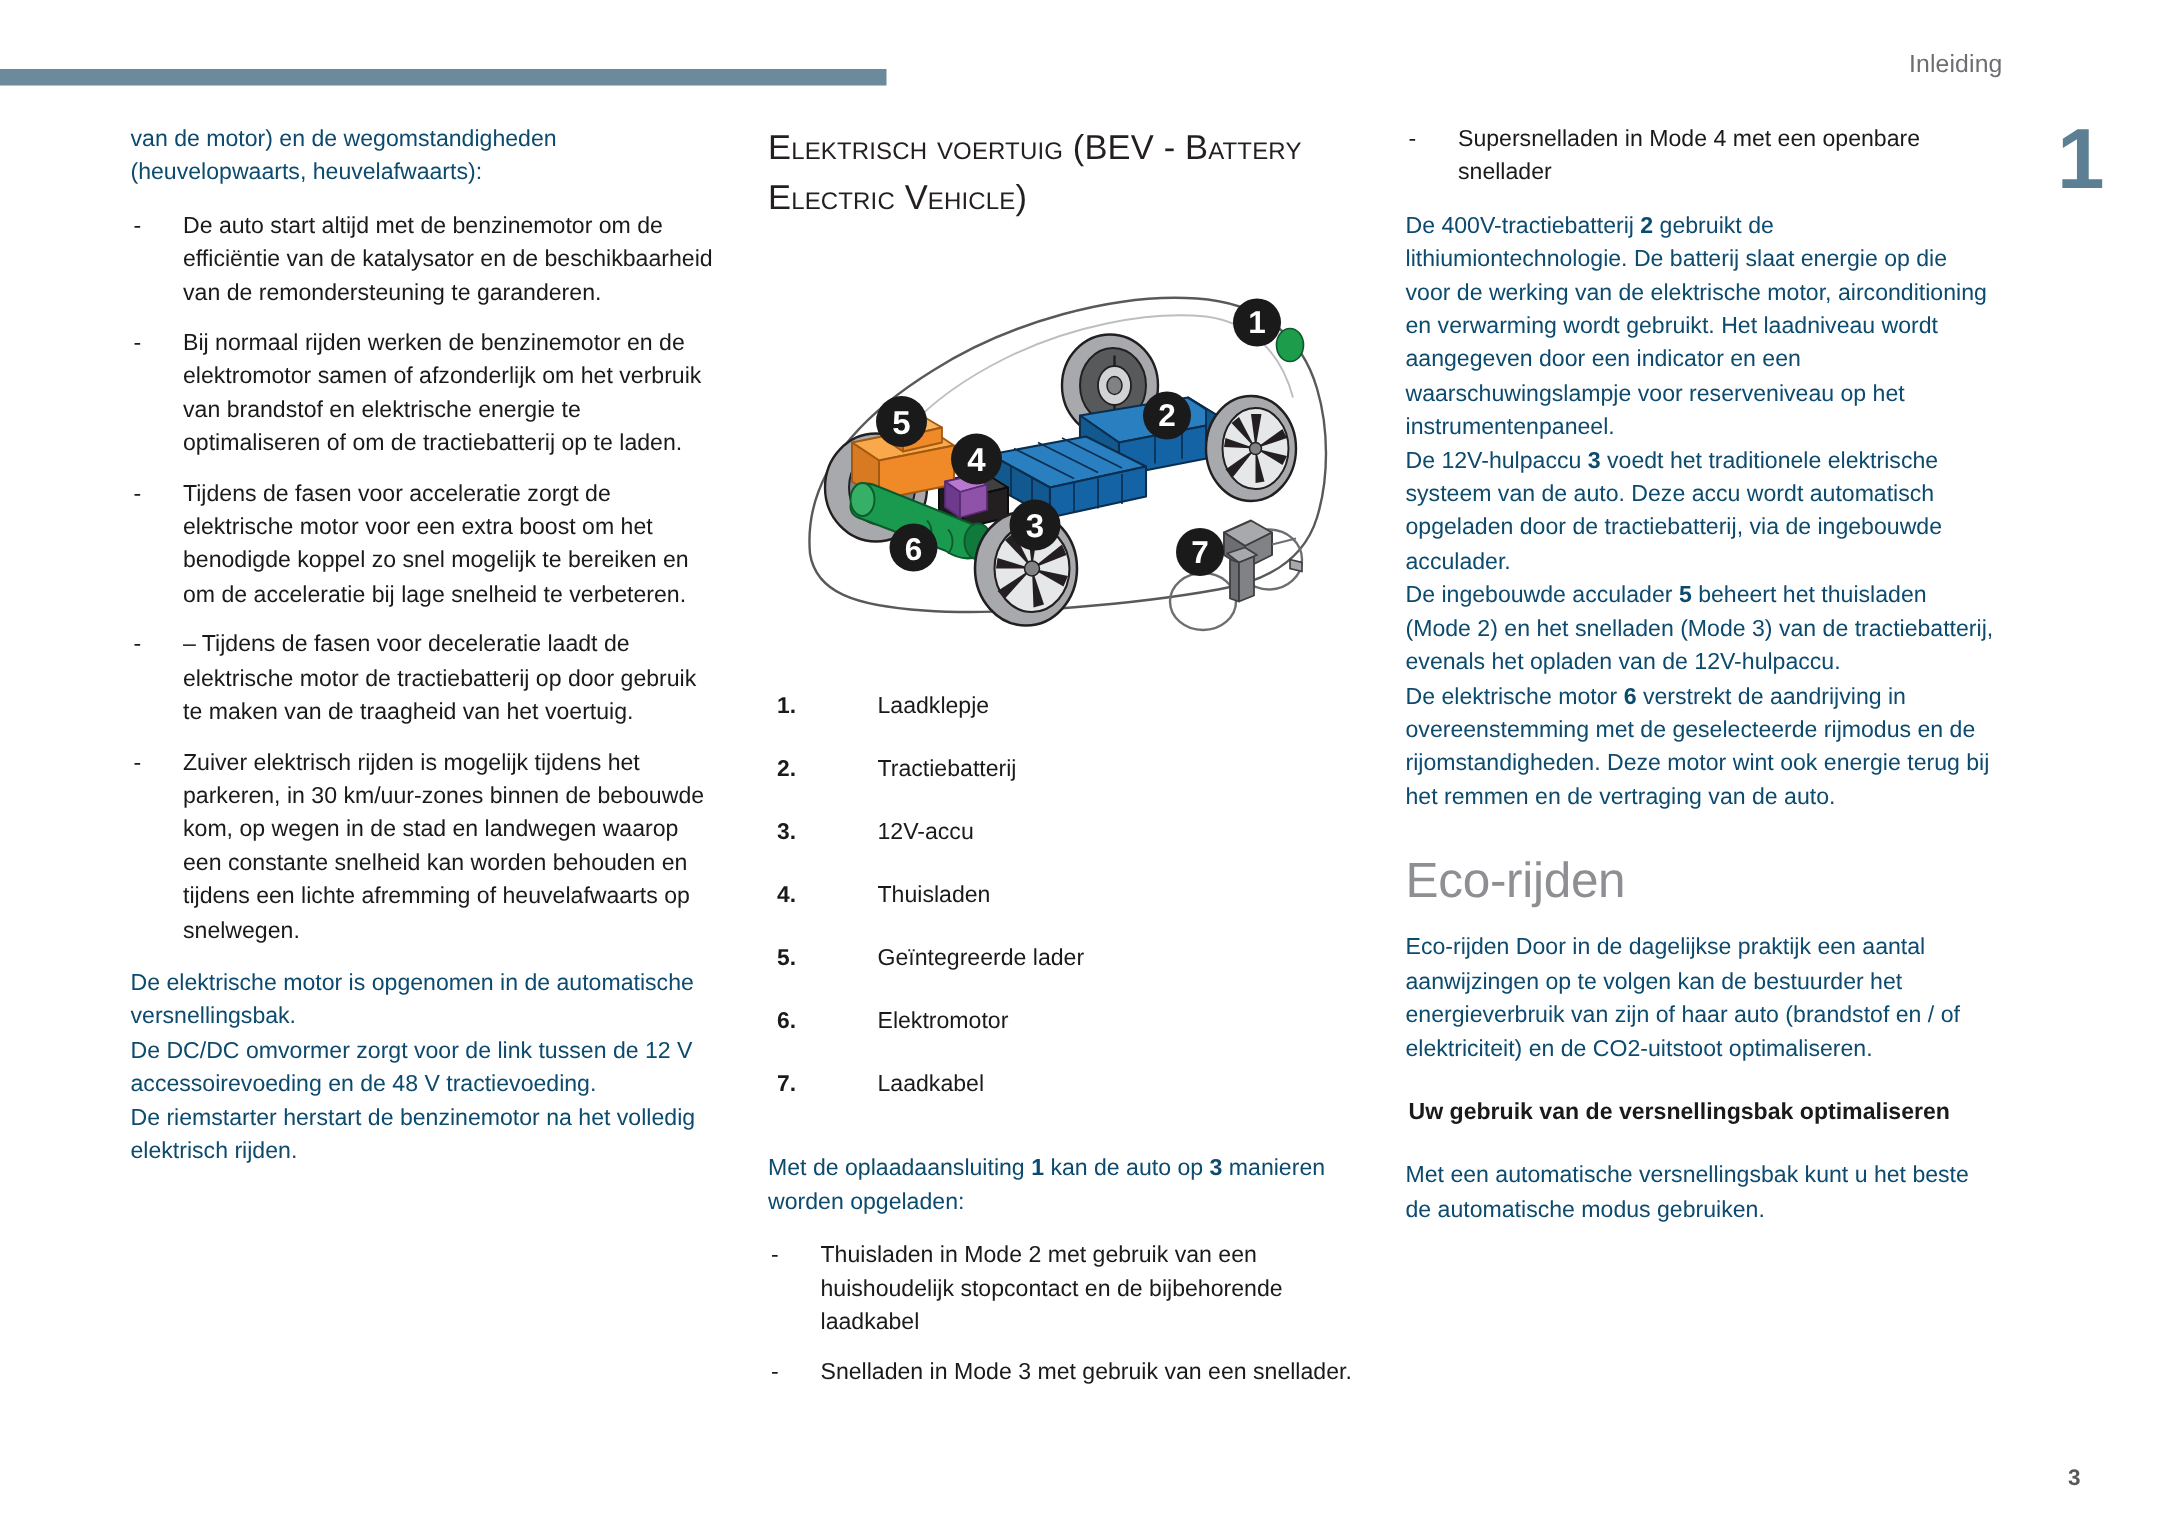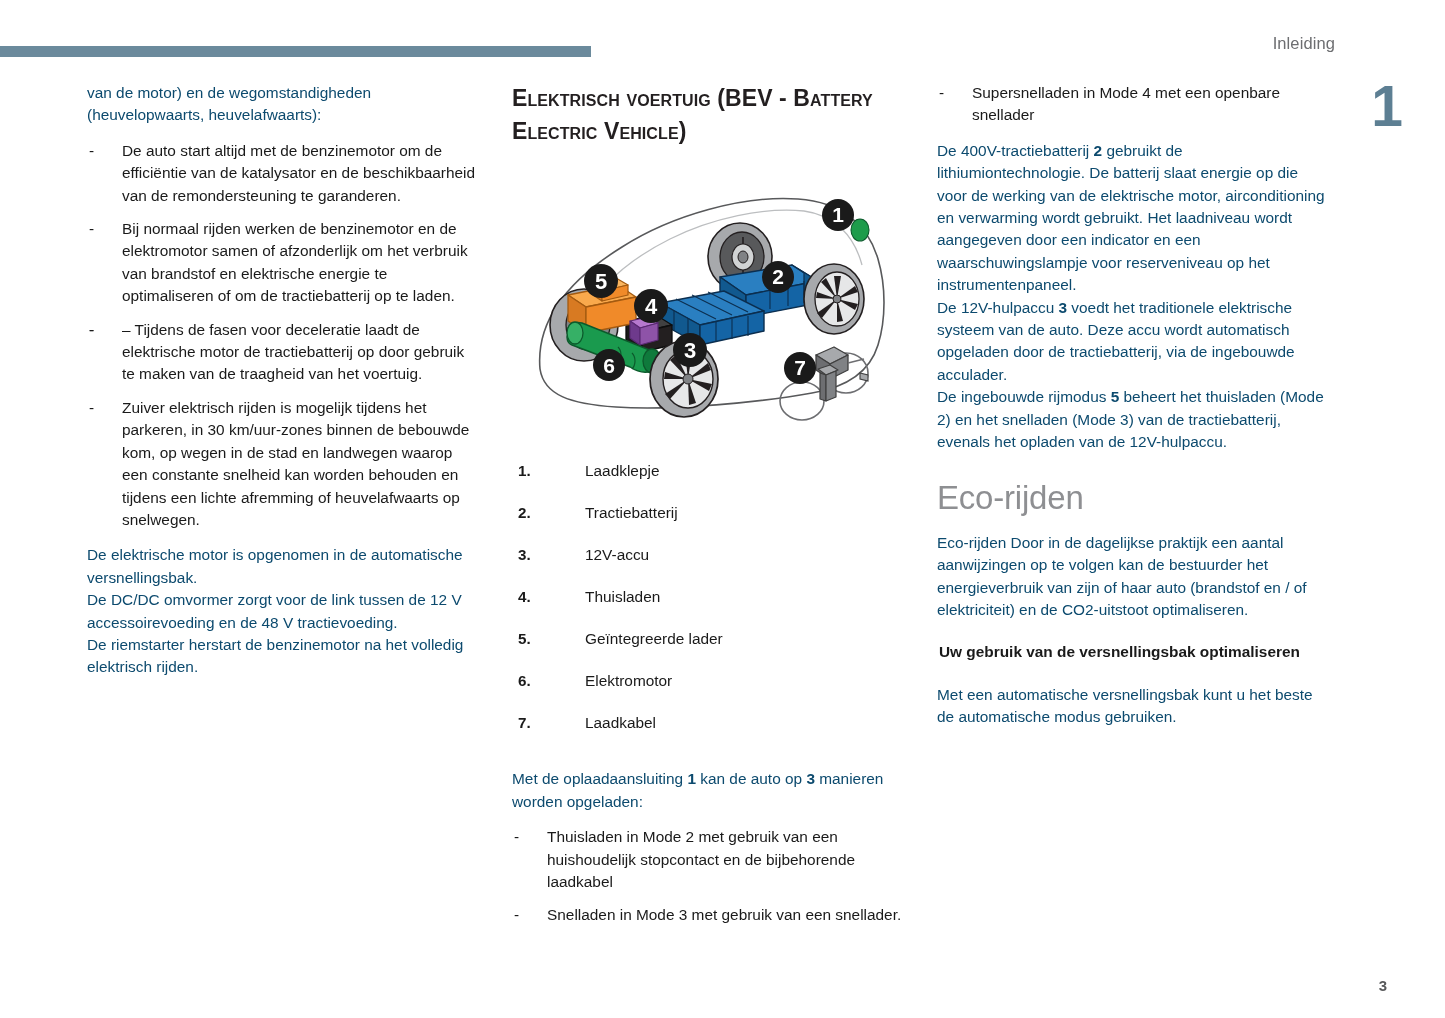--- a/index.html
+++ b/index.html
@@ -111,21 +111,21 @@
     left: 6px;
     top: 0;
     font-weight: 700;
     font-size: 15.2px;
   }
 
   
   h2.smallcaps {
     margin: 0;
     font-size: 23px;
-    font-weight: 700;
+    font-weight: 400;
     line-height: 1.42;
     letter-spacing: 0.1px;
     color: #231f20;
     font-variant: small-caps;
     text-transform: none;
   }
   h2.section-gray {
     margin: 0;
     font-size: 33px;
     font-weight: 400;
@@ -169,20 +169,21 @@
     <li>
       <span class="dash-mark">-</span>
       <span>De auto start altijd met de benzinemotor om de efficiëntie van de katalysator en de beschikbaarheid van de remondersteuning te garanderen.</span>
     </li>
     <li>
       <span class="dash-mark">-</span>
       <span>Bij normaal rijden werken de benzinemotor en de elektromotor samen of afzonderlijk om het verbruik van brandstof en elektrische energie te optimaliseren of om de tractiebatterij op te laden.</span>
     </li>
     <li>
       <span class="dash-mark">-</span>
+      <span>Tijdens de fasen voor acceleratie zorgt de elektrische motor voor een extra boost om het benodigde koppel zo snel mogelijk te bereiken en om de acceleratie bij lage snelheid te verbeteren.</span>
     </li>
     <li>
       <span class="dash-mark">-</span>
       <span>– Tijdens de fasen voor deceleratie laadt de elektrische motor de tractiebatterij op door gebruik te maken van de traagheid van het voertuig.</span>
     </li>
     <li>
       <span class="dash-mark">-</span>
       <span>Zuiver elektrisch rijden is mogelijk tijdens het parkeren, in 30 km/uur-zones binnen de bebouwde kom, op wegen in de stad en landwegen waarop een constante snelheid kan worden behouden en tijdens een lichte afremming of heuvelafwaarts op snelwegen.</span>
     </li>
   </ul>
@@ -407,22 +408,23 @@
     </li>
   </ul>
 
   <div class="gap-sm"></div>
 
   <p class="body"><span>De 400V-tractiebatterij </span><b>2</b><span> gebruikt de lithiumiontechnologie. De batterij slaat energie op die voor de werking van de elektrische motor, airconditioning en verwarming wordt gebruikt. Het laadniveau wordt aangegeven door een indicator en een waarschuwingslampje voor reserveniveau op het instrumentenpaneel.</span></p>
 
   <p class="body"><span>De 12V-hulpaccu </span><b>3</b><span> voedt het traditionele elektrische systeem van de auto. Deze accu wordt automatisch opgeladen door de tractiebatterij, via de ingebouwde acculader.</span></p>
 
 
-  <p class="body"><span>De ingebouwde rijmodus </span><b>5</b><span> beheert het thuisladen (Mode 2) en het snelladen (Mode 3) van de tractiebatterij, evenals het opladen van de 12V-hulpaccu.</span></p>
-
+  <p class="body"><span>De ingebouwde acculader </span><b>5</b><span> beheert het thuisladen (Mode 2) en het snelladen (Mode 3) van de tractiebatterij, evenals het opladen van de 12V-hulpaccu.</span></p>
+
+  <p class="body"><span>De elektrische motor </span><b>6</b><span> verstrekt de aandrijving in overeenstemming met de geselecteerde rijmodus en de rijomstandigheden. Deze motor wint ook energie terug bij het remmen en de vertraging van de auto.</span></p>
 
   <div style="height:26px"></div>
 
   <h2 class="section-gray">Eco-rijden</h2>
 
   <div style="height:16px"></div>
 
   <p class="body">Eco-rijden Door in de dagelijkse praktijk een aantal aanwijzingen op te volgen kan de bestuurder het energieverbruik van zijn of haar auto (brandstof en / of elektriciteit) en de CO2-uitstoot optimaliseren.</p>
 
   <div class="gap-md"></div>

